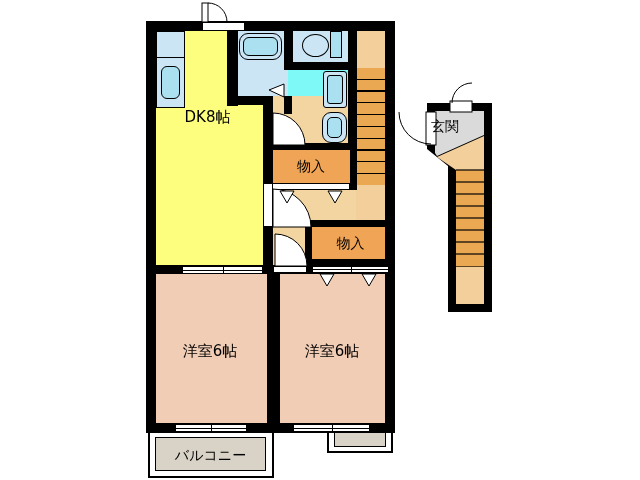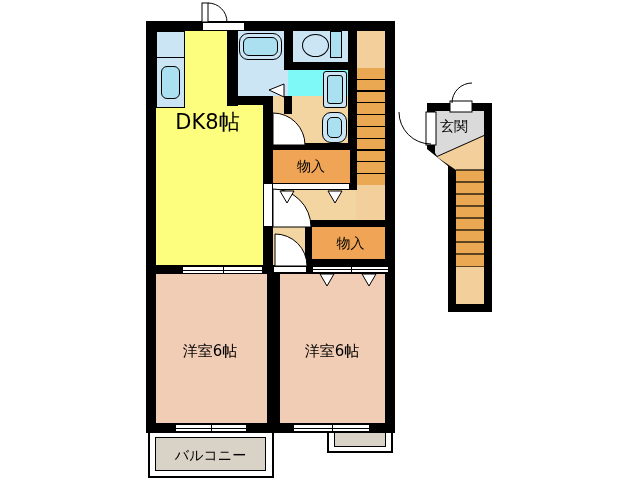--- a/index.html
+++ b/index.html
@@ -149,21 +149,21 @@
         <rect x="450" y="101" width="22" height="11" fill="#fff" stroke="#000"></rect>
         <path d="M 452 103 A 20 20 0 0 1 472 83" fill="none" stroke="#000"></path>
       </g>
       <g>
         <rect x="426" y="112" width="10" height="33" fill="#fff" stroke="#000"></rect>
         <path d="M 431 144 A 32 32 0 0 1 399 112" fill="none" stroke="#000"></path>
       </g>
     </g>
   </svg>
 
-  <div class="label" style="left:155px;top:108px;width:105px;font-size:21px;">DK8帖</div>
+  <div class="label" style="left:155px;top:108px;width:105px;font-size:15px;">DK8帖</div>
   <div class="label" style="left:272px;top:158px;width:78px;font-size:14px;">物入</div>
   <div class="label" style="left:312px;top:235px;width:77px;font-size:14px;">物入</div>
   <div class="label" style="left:150px;top:342px;width:120px;font-size:15px;">洋室6帖</div>
   <div class="label" style="left:273px;top:342px;width:118px;font-size:15px;">洋室6帖</div>
   <div class="label" style="left:153px;top:447px;width:115px;font-size:14px;font-family:Liberation Serif, serif;">バルコニー</div>
-  <div class="label" style="left:438px;top:118px;width:32px;font-size:14px;">玄関</div>
+  <div class="label" style="left:429px;top:118px;width:32px;font-size:14px;">玄関</div>
 
 </div>
 
 </body></html>

